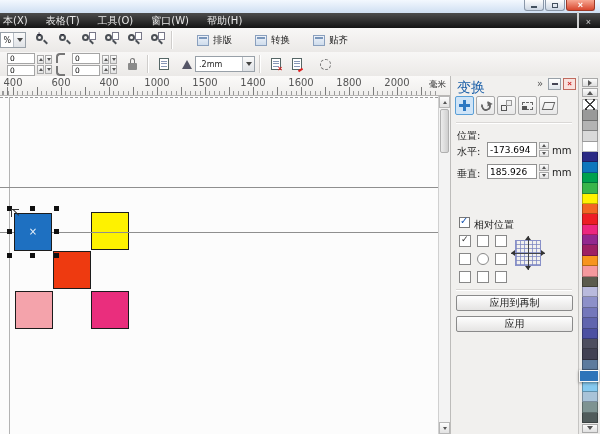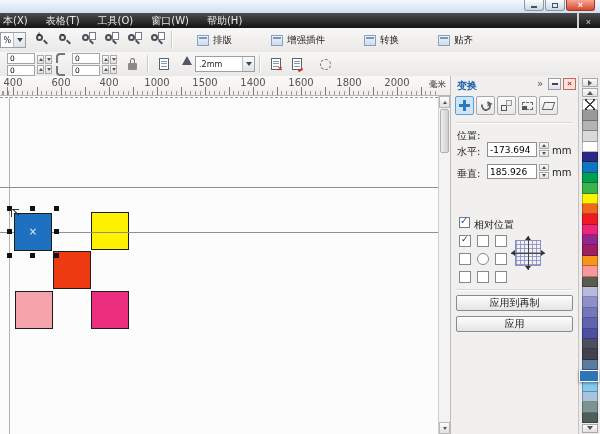--- a/index.html
+++ b/index.html
@@ -40,21 +40,21 @@
   .vsep{width:1px;height:18px;background:#cfcdcb;border-right:1px solid #fff;margin:0 4px}
   .icon-btn{width:21px;height:20px;display:flex;align-items:center;justify-content:center;
             border:1px solid transparent;border-radius:2px;background:transparent;padding:0}
   .mag{position:relative;width:14px;height:14px}
   .mag .glass{position:absolute;left:1px;top:1px;width:7px;height:7px;border:2px solid #4a4f55;border-radius:50%;box-sizing:border-box}
   .mag .handle{position:absolute;left:8px;top:8px;width:5px;height:2px;background:#4a4f55;transform:rotate(45deg)}
   .mag .sign{position:absolute;left:1.5px;top:-2px;width:6px;text-align:center;font-size:7px;font-weight:bold;color:#223}
   .mini-page{position:absolute;right:-1px;top:-1px;width:5px;height:6px;background:#fff;border:1px solid #778}
   .tbtn{display:flex;align-items:center;gap:4px;padding:2px 6px;font-size:9.5px;color:#222;
         background:transparent;border:1px solid transparent;border-radius:2px}
-  #tb-buttons{display:flex;gap:25px}
+  #tb-buttons{display:flex;gap:9px}
   #tb-buttons .tbtn:first-child{margin-left:13px}
   .tbtn-icon{width:12px;height:11px;border:1px solid #8aa0be;background:linear-gradient(#eef3fa,#cfdcec);
              position:relative;box-sizing:border-box}
   .tbtn-icon::before{content:'';position:absolute;top:1px;left:1px;right:1px;height:2px;background:#7a96ba}
   
   .cr-row{display:flex;align-items:center;gap:1px}
   .cr-col{display:flex;flex-direction:column;gap:1px;margin-left:3px}
   .num-field{width:24px;height:9px;background:#fff;border:1px solid #a5a5a5;font-size:7.5px;
              padding:0 0 0 2px;box-sizing:content-box;font-family:"DejaVu Sans",sans-serif}
   .spin-col{display:flex;flex-direction:column;gap:1px;margin-left:1px}
@@ -114,21 +114,21 @@
            border-left:1px solid #d0d0d0;box-sizing:border-box}
   .sb-btn{position:absolute;left:0;width:11px;height:12px;background:linear-gradient(#fdfdfd,#e2e2e2);
           border:1px solid #b7b7b7;box-sizing:border-box;display:flex;align-items:center;justify-content:center;padding:0}
   #sb-up{top:0}#sb-down{bottom:0}
   .sb-thumb{position:absolute;left:1px;top:13px;width:9px;height:44px;
             background:linear-gradient(90deg,#ececec,#cfcfcf);border:1px solid #b0b0b0;border-radius:2px;box-sizing:border-box}
   
   #docker{position:absolute;left:450px;top:76px;width:128px;height:358px;background:#f1f0ee;
           border-left:1px solid #bdbcba;box-sizing:border-box}
   #docker .abs{position:absolute}
-  .docker-title{left:6px;top:3px;color:#1b5fa8;font-size:10px;font-weight:bold}
+  .docker-title{left:6px;top:3px;color:#1b5fa8;font-size:14px;font-weight:normal}
   .chevrons{left:86px;top:2px;color:#555;font-size:10px}
   .dk-btn{width:13px;height:12px;border:1px solid #98a0a8;background:linear-gradient(#fff,#dde3ea);
           box-sizing:border-box;display:flex;align-items:center;justify-content:center;padding:0}
   #dk-min{right:17px;top:2px}
   #dk-min i{display:block;width:6px;height:2px;background:#445}
   #dk-close{right:2px;top:2px;background:#f9e2de;border-color:#c06a5e}
   #dk-close span{color:#c22;font-size:8px;line-height:8px;font-weight:bold}
   #dk-tools{left:4px;top:20px;display:flex;gap:2px}
   .tool-btn{width:19px;height:19px;border:1px solid #a9a9a9;border-radius:2px;box-sizing:border-box;
             background:linear-gradient(#fcfcfc,#e8e8e8);display:flex;align-items:center;justify-content:center;padding:0}
@@ -270,24 +270,20 @@
       </button>
     </span>
   <span class="vsep"></span>
   <span id="tb-buttons">
       <button class="tbtn">
         <span class="tbtn-icon"></span>
         <span class="tbtn-label">排版</span>
       </button>
       <button class="tbtn">
         <span class="tbtn-icon"></span>
-        <span class="tbtn-label">增强插件</span>
-      </button>
-      <button class="tbtn">
-        <span class="tbtn-icon"></span>
         <span class="tbtn-label">转换</span>
       </button>
       <button class="tbtn">
         <span class="tbtn-icon"></span>
         <span class="tbtn-label">贴齐</span>
       </button>
     </span>
 </div>
 
 <div id="toolbar2" class="toolbar">
@@ -341,21 +337,21 @@
         </span>
     </span>
     <button class="icon-btn" style="margin-left:4px">
         <span class="ic-lock"></span>
       </button>
   </div>
   <span class="vsep"></span>
   <button class="icon-btn">
       <span class="ic-doc"></span>
     </button>
-  <span style="display:flex;align-items:flex-start;margin-left:8px">
+  <span style="display:flex;align-items:center;margin-left:8px">
     <i class="ic-nib"></i>
     <span id="outline-combo" class="combo">
       <span class="combo-val">.2mm</span>
       <span class="drop-btn">
           <i class="tri-down"></i>
         </span>
     </span>
   </span>
   <span class="vsep"></span>
   <button class="icon-btn">

